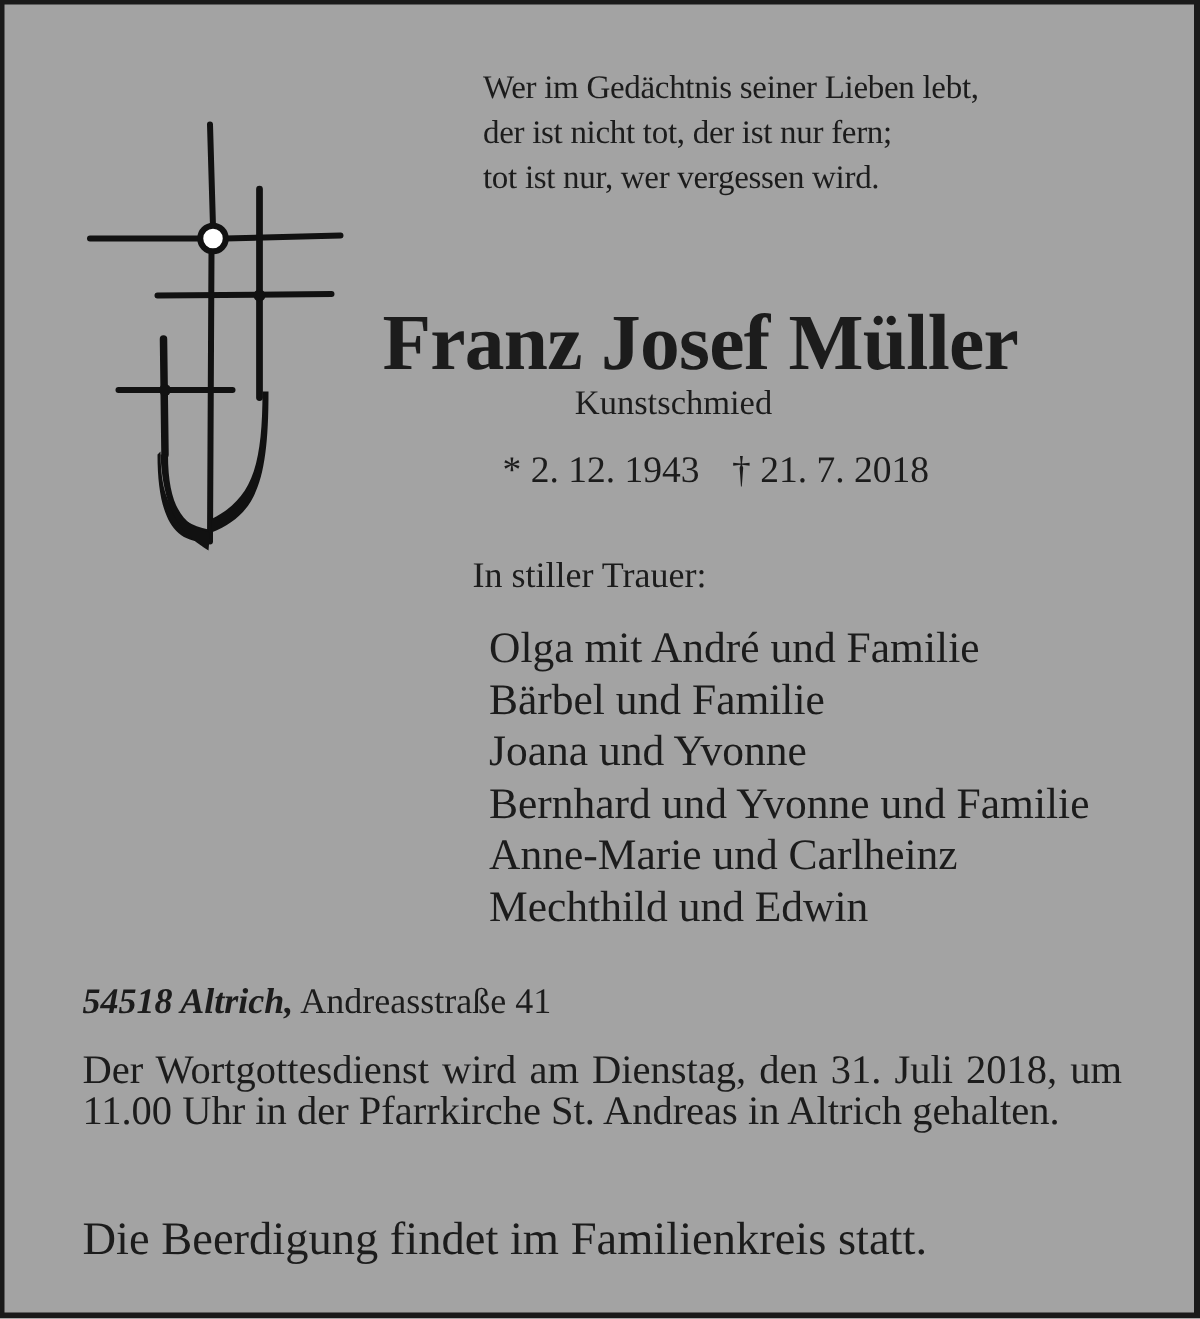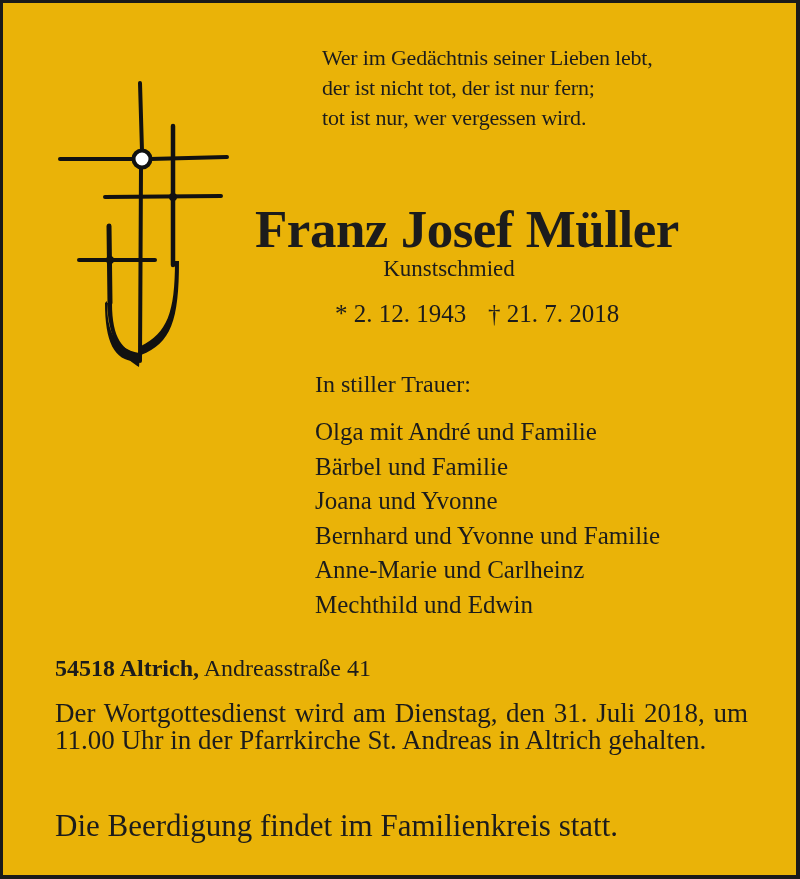--- a/index.html
+++ b/index.html
@@ -1,35 +1,35 @@
 <!DOCTYPE html>
 <html><head>
 <meta charset="utf-8">
 <style>
   html, body { margin: 0; padding: 0; background: #ffffff; }
   body { width: 800px; height: 879px; position: relative; overflow: hidden; }
   .frame {
     position: absolute; left: 0; top: 0; width: 800px; height: 879px;
     box-sizing: border-box; border: 3px solid #1a1a1a; border-right-width: 4px; border-bottom-width: 4px;
-    background: #eab308;
+    background: #a3a3a3;
   }
   .lserif { font-family: "Liberation Serif", "DejaVu Serif", serif; color: #1c1c1c; }
   .symbol { position: absolute; left: 50px; top: 70px; width: 185px; height: 300px; }
   .quote { position: absolute; left: 319px; top: 40px; font-size: 22px; line-height: 30px; letter-spacing: -0.2px; }
   .quote div { white-space: nowrap; }
   .name { position: absolute; left: 252px; top: 176px; font-size: 53px; font-weight: bold; line-height: 60px; white-space: nowrap; letter-spacing: -0.5px; margin-top: 20px; }
   .profession { position: absolute; left: 0; width: 800px; top: 253px; font-size: 23px; text-align: center; padding-left: 92px; box-sizing: border-box; }
   .dates { position: absolute; top: 297px; font-size: 25px; white-space: nowrap; }
   .birth { left: 304px; margin-left: 28px; }
   .death { left: 485px; }
   .mourn-label { position: absolute; left: 312px; top: 368px; font-size: 24px; }
-  .mourners { position: absolute; left: 312px; top: 412px; font-size: 25px; line-height: 34.5px; }
+  .mourners { position: absolute; left: 323px; top: 412px; font-size: 29px; line-height: 34.5px; }
   .mourners div { white-space: nowrap; }
   .address { position: absolute; left: 52px; top: 652px; font-size: 24px; white-space: nowrap; }
-  .address b { font-weight: bold; }
+  .address b { font-weight: bold; font-style: italic; }
   .service { position: absolute; left: 52px; top: 697px; width: 693px; font-size: 27px; line-height: 27px; text-align: justify; text-align-last: left; }
   .burial { position: absolute; left: 52px; top: 805px; font-size: 31px; white-space: nowrap; }
 </style>
 </head>
 <body>
 
 <div class="frame">
 
   <svg class="symbol" viewBox="50 70 185 300" width="185" height="300">
     <g fill="#111" stroke="#111" stroke-linecap="round">

